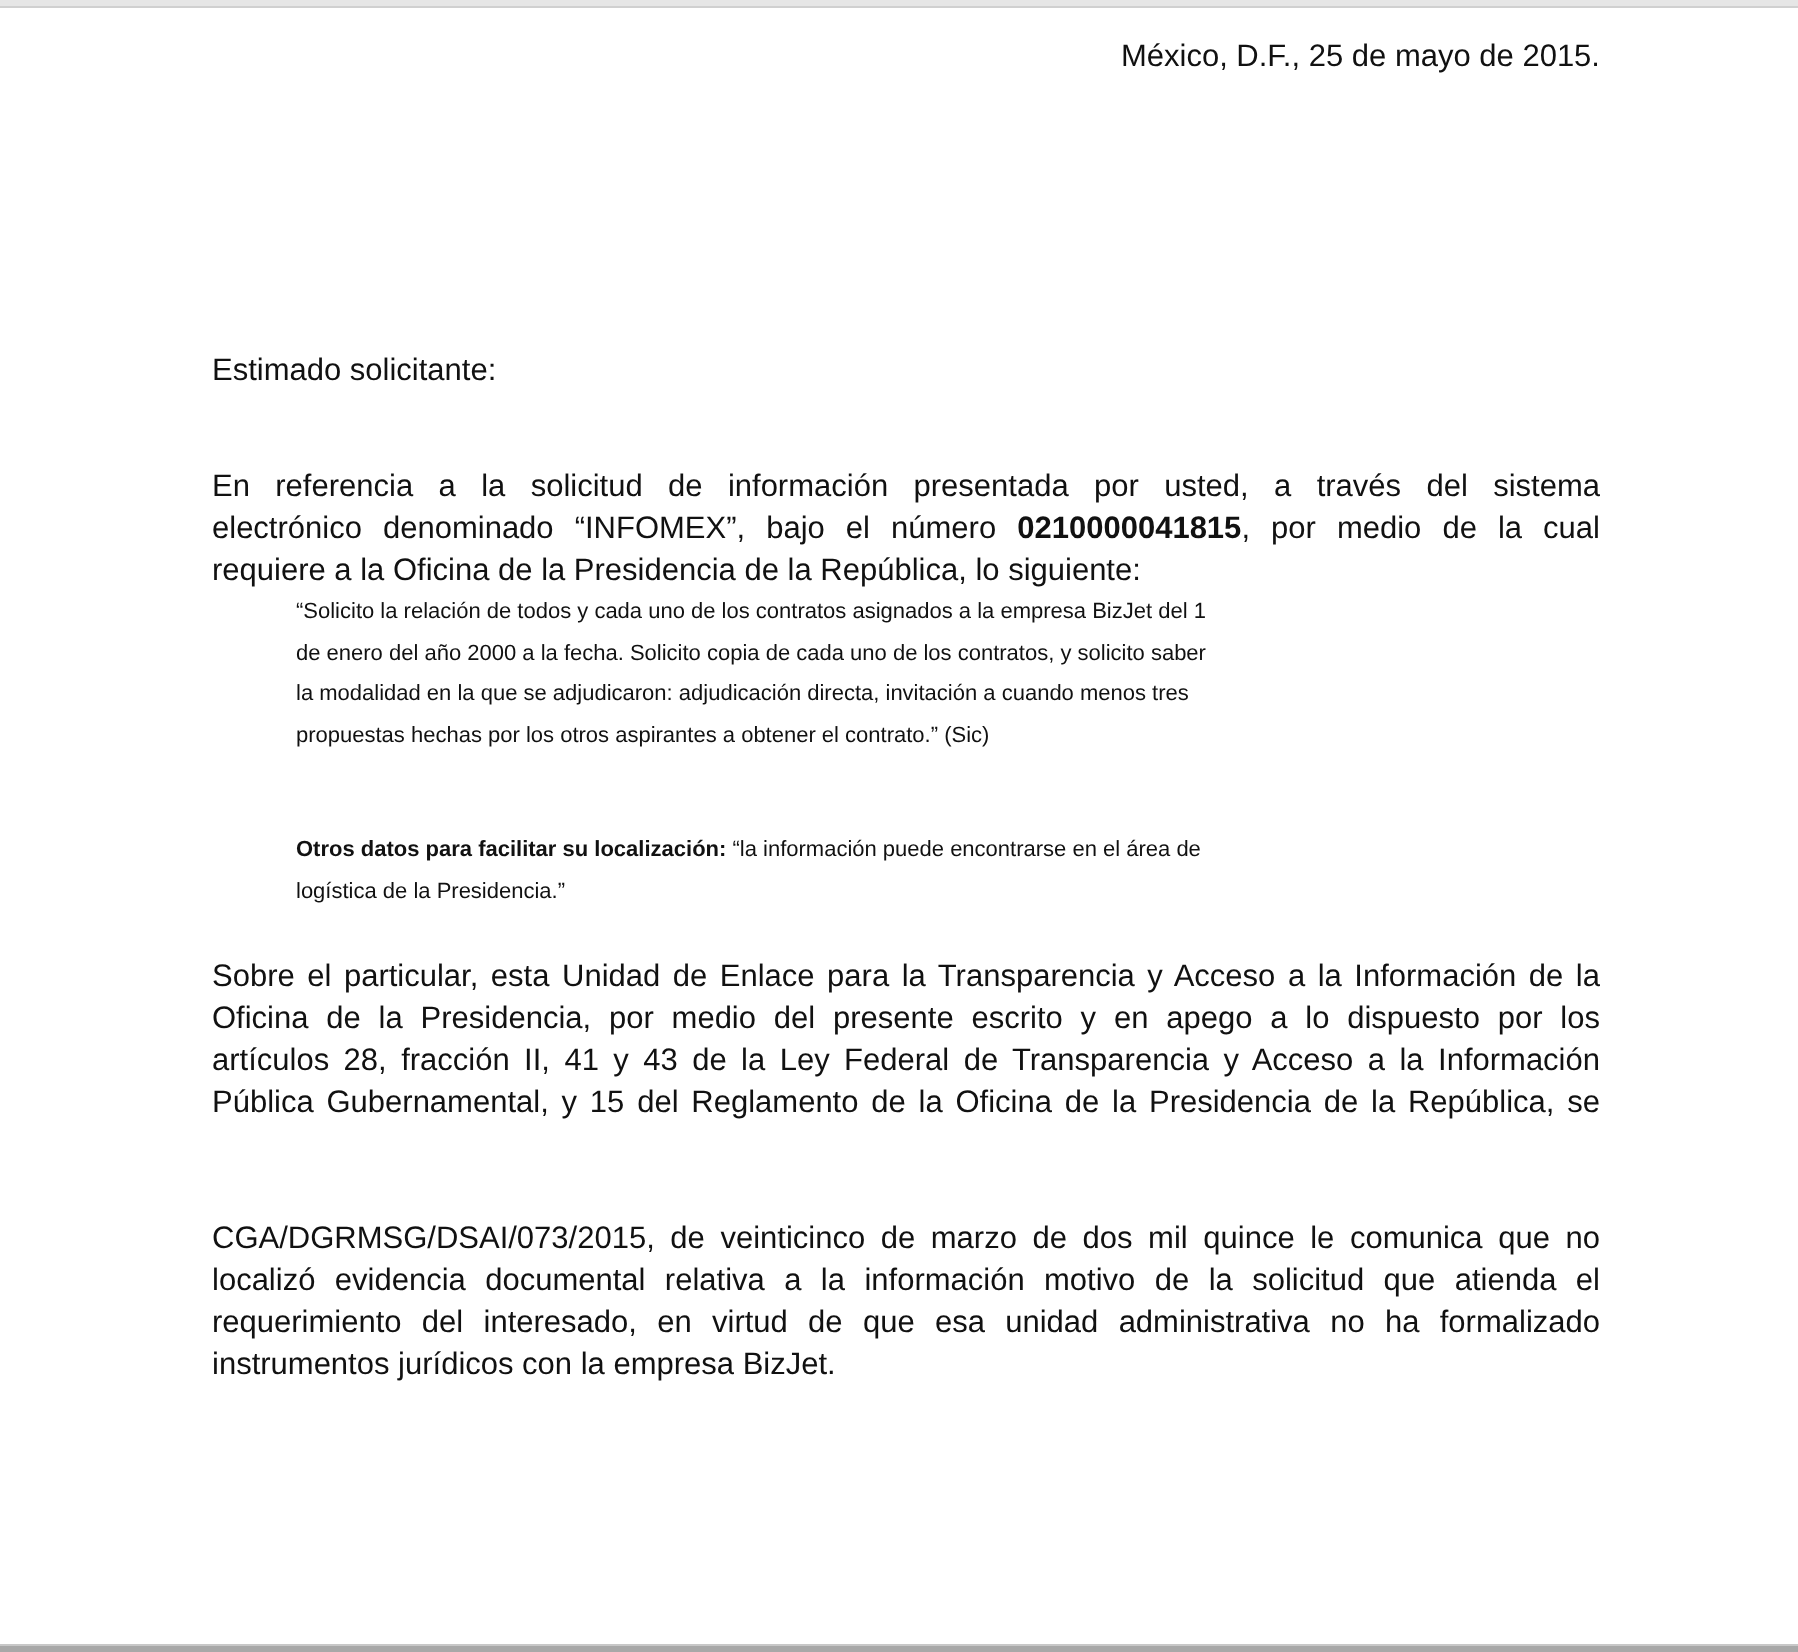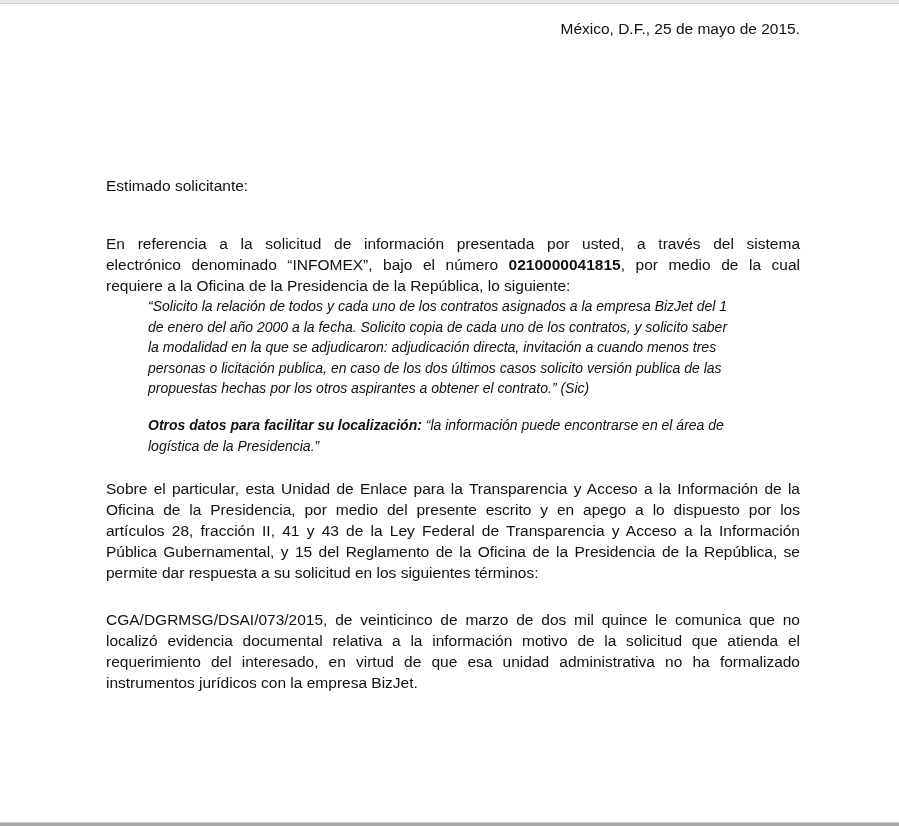--- a/index.html
+++ b/index.html
@@ -7,21 +7,21 @@
     width: 899px; height: 826px; background: #ffffff; position: relative; overflow: hidden;
     font-family: "Liberation Sans", "DejaVu Sans", sans-serif; color: #111111;
   }
   .top-border { position: absolute; left: 0; top: 0; width: 899px; height: 3px; background: #e6e6e6; border-bottom: 1px solid #d0d0d0; }
   .bottom-border { position: absolute; left: 0; top: 822px; width: 899px; height: 4px; background: #a8a8a8; border-top: 1px solid #c8c8c8; }
   .page { position: absolute; left: 0; top: 0; width: 899px; height: 646px; }
   .date { position: absolute; top: 19px; left: 500px; width: 300px; text-align: right; font-size: 15.5px; line-height: 20px; }
   .txt { position: absolute; left: 106px; width: 694px; font-size: 15.5px; line-height: 21px; text-align: justify; }
   .line { display: block; white-space: nowrap; text-align-last: justify; text-align: justify; }
   .line.last { text-align-last: left; }
-  .quote { position: absolute; left: 148px; width: 610px; font-size: 14px; line-height: 20.5px; font-style: italic; }
+  .quote { position: absolute; left: 148px; width: 610px; font-size: 11px; line-height: 20.5px; }
   .quote .line { text-align-last: left; }
   b { font-weight: bold; }
   .greet { top: 175px; }
   .p1 { top: 204px; margin-top: 29px; }
   .q1 { top: 296px; }
   .q2 { top: 415px; }
   .p2 { top: 478px; }
   .p3 { top: 609px; }
 </style>
 </head>
@@ -38,35 +38,33 @@
   <div class="txt p1">
     <span class="line">En referencia a la solicitud de información presentada por usted, a través del sistema</span>
     <span class="line"><span>electrónico denominado “INFOMEX”, bajo el número </span><b>0210000041815</b><span>, por medio de la cual</span></span>
     <span class="line last">requiere a la Oficina de la Presidencia de la República, lo siguiente:</span>
   </div>
 
   <div class="quote q1">
     <span class="line">“Solicito la relación de todos y cada uno de los contratos asignados a la empresa BizJet del 1</span>
     <span class="line">de enero del año 2000 a la fecha. Solicito copia de cada uno de los contratos, y solicito saber</span>
     <span class="line">la modalidad en la que se adjudicaron: adjudicación directa, invitación a cuando menos tres</span>
-    <span class="line">personas o licitación publica, en caso de los dos últimos casos solicito versión publica de las</span>
     <span class="line">propuestas hechas por los otros aspirantes a obtener el contrato.” (Sic)</span>
   </div>
 
   <div class="quote q2">
     <span class="line"><b>Otros datos para facilitar su localización:</b><span> “la información puede encontrarse en el área de</span></span>
     <span class="line">logística de la Presidencia.”</span>
   </div>
 
   <div class="txt p2">
     <span class="line">Sobre el particular, esta Unidad de Enlace para la Transparencia y Acceso a la Información de la</span>
     <span class="line">Oficina de la Presidencia, por medio del presente escrito y en apego a lo dispuesto por los</span>
     <span class="line">artículos 28, fracción II, 41 y 43 de la Ley Federal de Transparencia y Acceso a la Información</span>
     <span class="line">Pública Gubernamental, y 15 del Reglamento de la Oficina de la Presidencia de la República, se</span>
-    <span class="line last">permite dar respuesta a su solicitud en los siguientes términos:</span>
   </div>
 
   <div class="txt p3">
     <span class="line">CGA/DGRMSG/DSAI/073/2015, de veinticinco de marzo de dos mil quince le comunica que no</span>
     <span class="line">localizó evidencia documental relativa a la información motivo de la solicitud que atienda el</span>
     <span class="line">requerimiento del interesado, en virtud de que esa unidad administrativa no ha formalizado</span>
     <span class="line last">instrumentos jurídicos con la empresa BizJet.</span>
   </div>
 
 </div>

